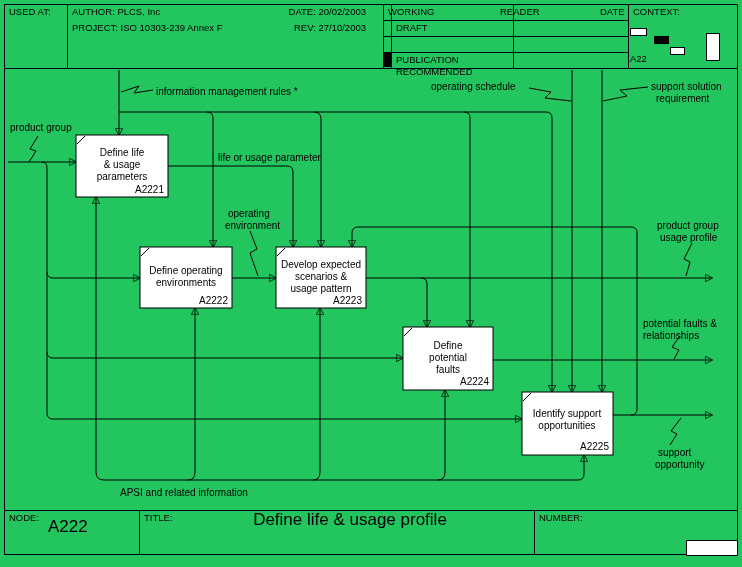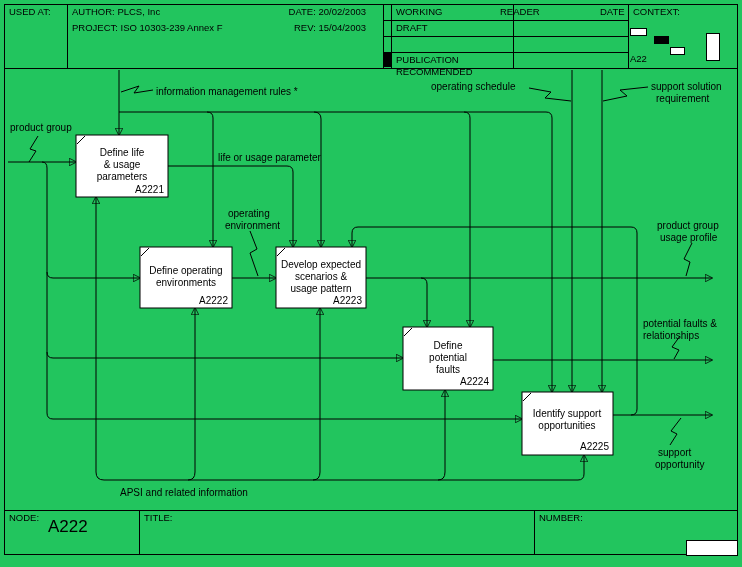--- a/index.html
+++ b/index.html
@@ -31,23 +31,23 @@
   <div class="vline" style="left:628px;top:4px;height:64px;"></div>
   <div class="hline" style="left:383px;top:20px;width:245px;"></div>
   <div class="hline" style="left:383px;top:36px;width:245px;"></div>
   <div class="hline" style="left:383px;top:52px;width:245px;"></div>
   <div class="hline" style="left:4px;top:68px;width:734px;"></div>
 
   <div class="lbl" style="left:9px;top:6px;">USED AT:</div>
   <div class="lbl" style="left:72px;top:6px;">AUTHOR: PLCS, Inc</div>
   <div class="lbl" style="left:72px;top:22px;">PROJECT: ISO 10303-239 Annex F</div>
   <div class="lbl" style="left:288px;top:6px;width:78px;text-align:right;">DATE: 20/02/2003</div>
-  <div class="lbl" style="left:288px;top:22px;width:78px;text-align:right;">REV: 15/04/2003</div>
+  <div class="lbl" style="left:288px;top:22px;width:78px;text-align:right;">REV: 27/10/2003</div>
 
-  <div class="lbl" style="left:396px;top:6px;">WORKING</div>
+  <div class="lbl" style="left:388px;top:6px;">WORKING</div>
   <div class="lbl" style="left:396px;top:22px;">DRAFT</div>
   <div class="lbl" style="left:396px;top:38px;margin-top:28px;">RECOMMENDED</div>
   <div class="lbl" style="left:396px;top:54px;">PUBLICATION</div>
   <div class="fill" style="left:383px;top:52px;width:8px;height:15px;"></div>
 
   <div class="lbl" style="left:500px;top:6px;">READER</div>
   <div class="lbl" style="left:592px;top:6px;padding-left:8px;">DATE</div>
 
   <div class="lbl" style="left:633px;top:6px;">CONTEXT:</div>
   <div class="outline" style="left:630px;top:28px;width:15px;height:6px;"></div>
@@ -55,20 +55,21 @@
   <div class="outline" style="left:670px;top:47px;width:13px;height:6px;"></div>
   <div class="outline" style="left:706px;top:33px;width:12px;height:26px;"></div>
   <div class="lbl" style="left:630px;top:53px;">A22</div>
 
   <div class="hline" style="left:4px;top:510px;width:734px;"></div>
   <div class="vline" style="left:139px;top:510px;height:45px;"></div>
   <div class="vline" style="left:534px;top:510px;height:45px;"></div>
   <div class="lbl" style="left:9px;top:512px;">NODE:</div>
   <div class="lbl big" style="left:48px;top:521px;">A222</div>
   <div class="lbl" style="left:144px;top:512px;">TITLE:</div>
+  <div class="lbl big" style="left:150px;top:514px;width:400px;text-align:center;">Define life &amp; usage profile</div>
   <div class="lbl" style="left:539px;top:512px;">NUMBER:</div>
   <div class="outline" style="left:686px;top:540px;width:50px;height:14px;"></div>
 
   <svg width="742" height="567" viewBox="0 0 742 567">
     <defs>
       <marker id="ah" viewBox="0 0 10 10" refX="9" refY="5" markerWidth="7.5" markerHeight="7.5" orient="auto-start-reverse">
         <path d="M0,0 L10,5 L0,10 z" fill="#000" stroke="none"></path>
       </marker>
     </defs>
 

